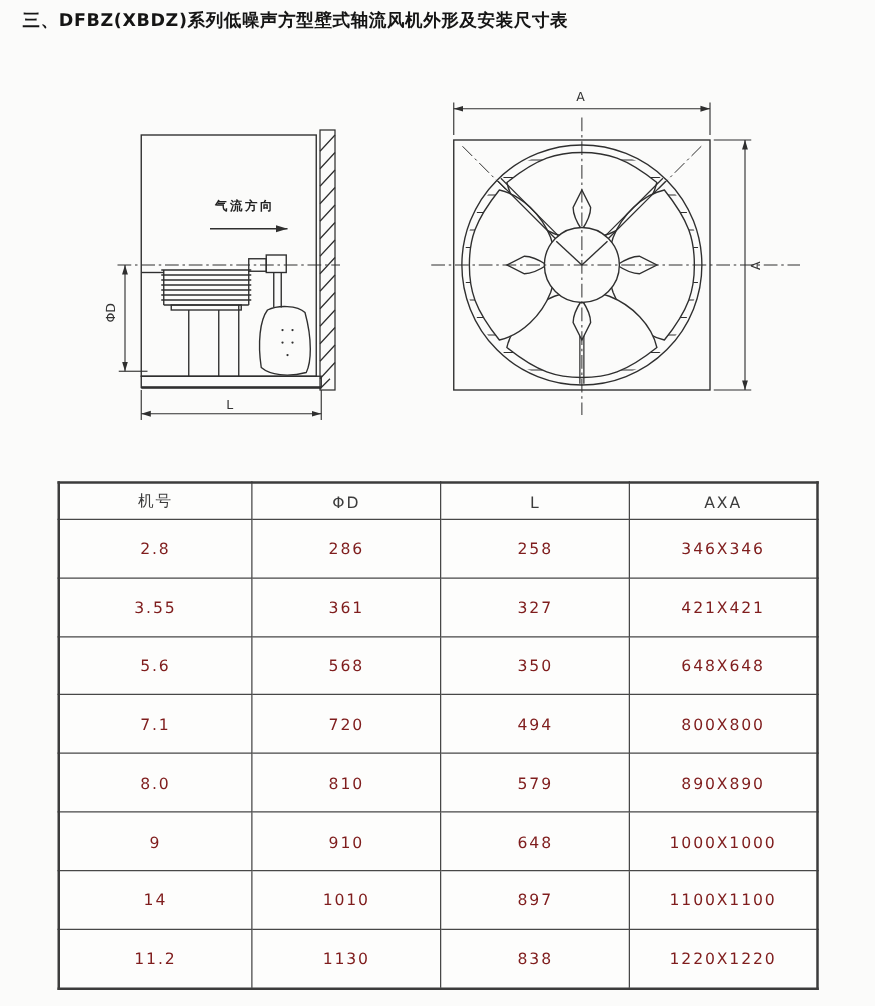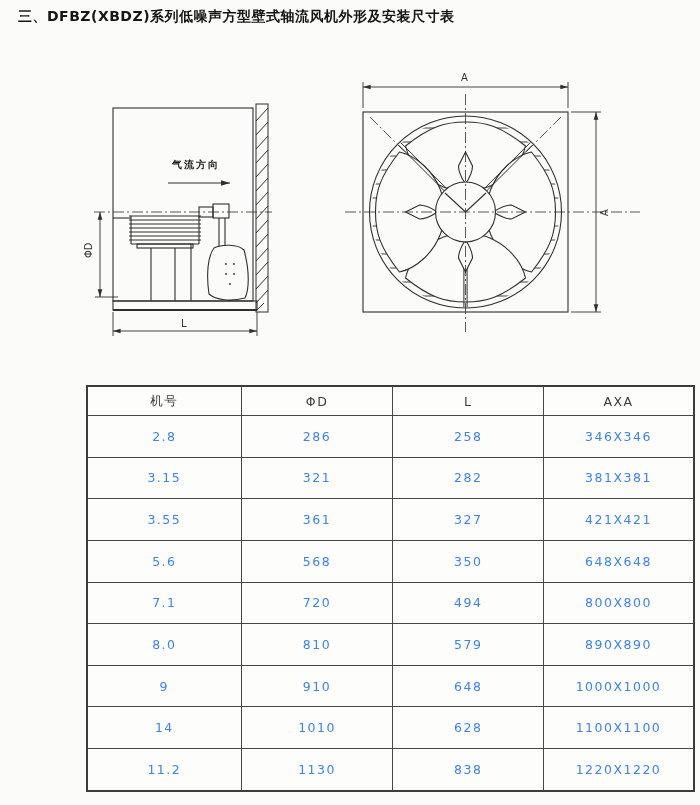--- a/index.html
+++ b/index.html
@@ -14,26 +14,25 @@
     font-size:14px;font-weight:700;color:#151515;
     letter-spacing:0.5px;white-space:nowrap;
   }
   svg{position:absolute;left:0;top:0;}
   .dim-label{font-size:10px;fill:#333;font-family:"DejaVu Sans",sans-serif;}
   .cjk-label{font-size:10px;font-weight:600;fill:#222;letter-spacing:2px;}
   table.dim-table{
     position:absolute;left:46px;top:385px;width:609px;height:407px;
     border-collapse:collapse;table-layout:fixed;
     background:#fdfdfc;
-    margin-left:40px;
   }
   table.dim-table th, table.dim-table td{
     border:1px solid #474747;
     text-align:center;vertical-align:middle;
-    font-size:12.5px;color:#3b82f6;font-weight:400;
+    font-size:12.5px;color:#7f1d1d;font-weight:400;
     letter-spacing:1.5px;padding:0;height:28px;
   }
   table.dim-table th{color:#3c3c3c;}
   table.dim-table{border:2px solid #3c3c3c;}
 </style>
 </head>
 <body>
 
 <div class="page-title">三、DFBZ(XBDZ)系列低噪声方型壁式轴流风机外形及安装尺寸表</div>
 
@@ -193,26 +192,20 @@
     </tr>
   </thead>
   <tbody>
       <tr>
         <td>2.8</td>
         <td>286</td>
         <td>258</td>
         <td>346X346</td>
       </tr>
       <tr>
-        <td>3.15</td>
-        <td>321</td>
-        <td>282</td>
-        <td>381X381</td>
-      </tr>
-      <tr>
         <td>3.55</td>
         <td>361</td>
         <td>327</td>
         <td>421X421</td>
       </tr>
       <tr>
         <td>5.6</td>
         <td>568</td>
         <td>350</td>
         <td>648X648</td>
@@ -231,21 +224,21 @@
       </tr>
       <tr>
         <td>9</td>
         <td>910</td>
         <td>648</td>
         <td>1000X1000</td>
       </tr>
       <tr>
         <td>14</td>
         <td>1010</td>
-        <td>628</td>
+        <td>897</td>
         <td>1100X1100</td>
       </tr>
       <tr>
         <td>11.2</td>
         <td>1130</td>
         <td>838</td>
         <td>1220X1220</td>
       </tr>
     </tbody>
 </table>

